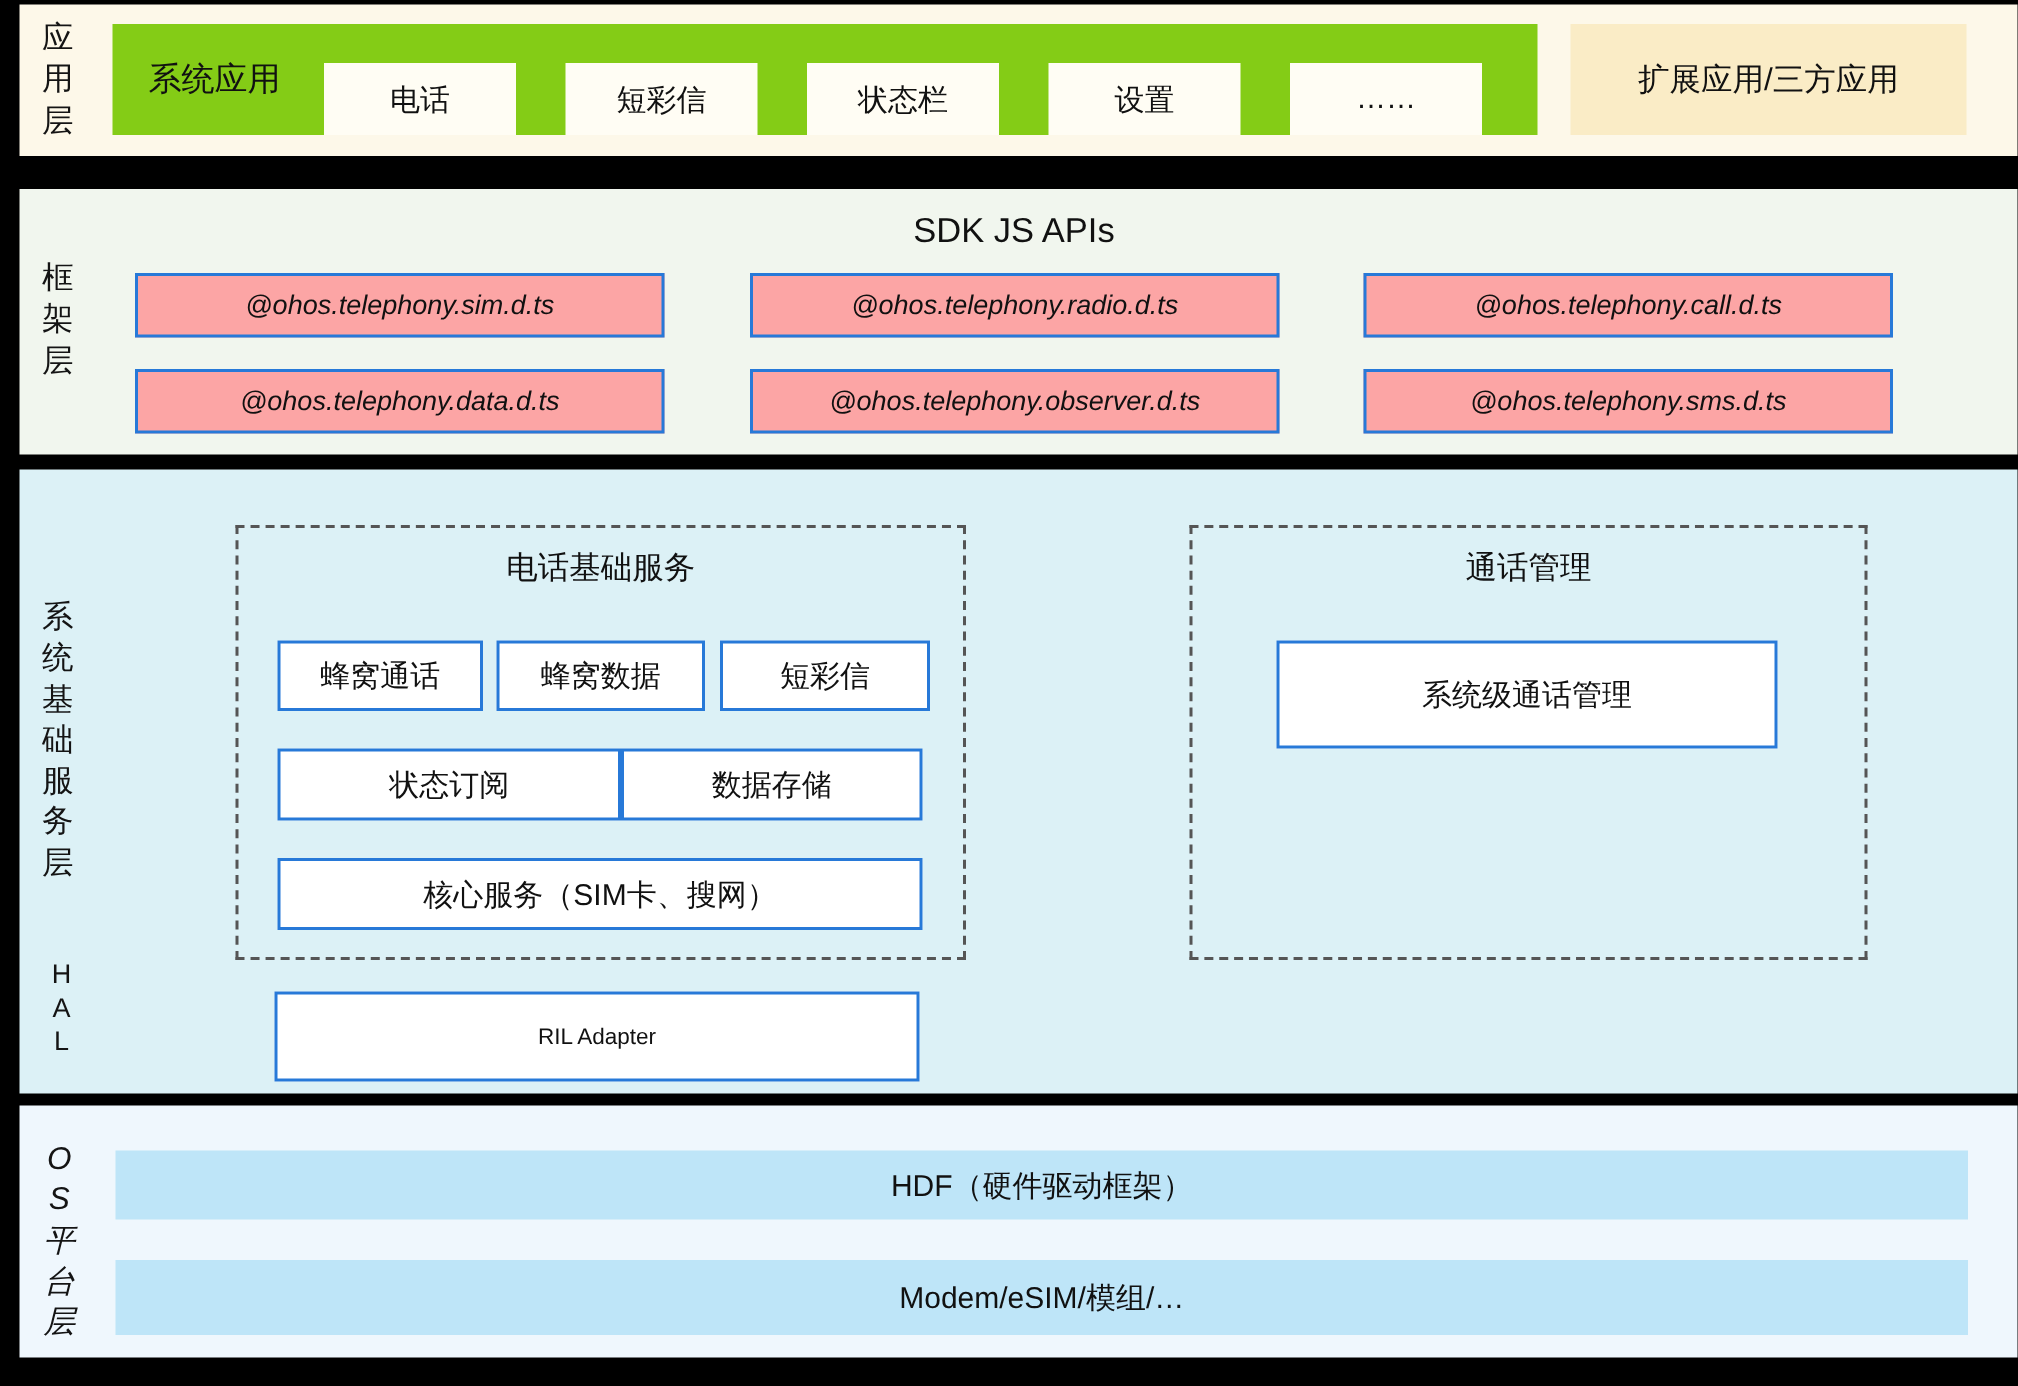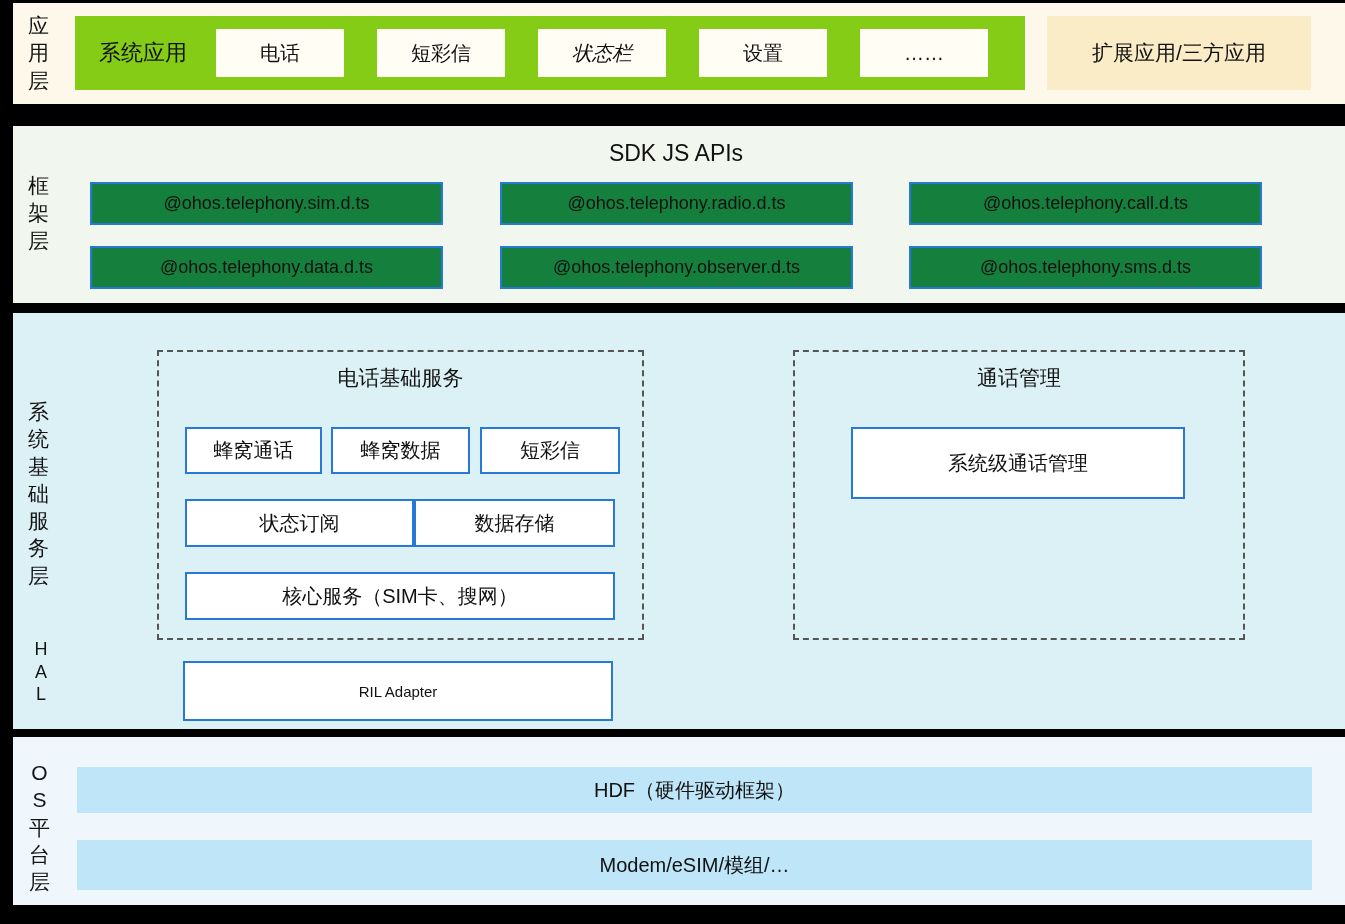--- a/index.html
+++ b/index.html
@@ -33,42 +33,42 @@
   #app-band {
     position:absolute; left:62px; top:13px; width:950px; height:74px;
     background:#84cc16;
   }
   #app-band-label {
     position:absolute; left:24px; top:0; height:74px;
     display:flex; align-items:center;
     font-size:22px;
   }
   .app-box {
-    position:absolute; top:13px; width:128px; height:48px;
+    position:absolute; top:26px; width:128px; height:48px;
     background:#fffdf4; font-size:20px;
   }
   #app-box-0 { left:141px; }
   #app-box-1 { left:302px; }
-  #app-box-2 { left:463px;font-style:italic; }
+  #app-box-2 { left:463px; }
   #app-box-3 { left:624px; }
   #app-box-4 { left:785px; }
   #ext-box {
     position:absolute; left:1034px; top:13px; width:264px; height:74px;
     background:#faecc6; font-size:21px;
   }
 
   
   #frame-vlabel { left:15px; top:46px; }
   #sdk-title {
     position:absolute; left:77px; top:14px; width:1172px;
     text-align:center; font-size:23px;
   }
   .api-box {
     position:absolute; width:353px; height:43px;
-    background:#15803d; border:2px solid #2779d8; font-size:18px;
+    background:#fca5a5; border:2px solid #2779d8; font-size:18px;font-style:italic;
   }
   .api-r1 { top:56px; } .api-r2 { top:120px; }
   .api-c1 { left:77px; } .api-c2 { left:487px; } .api-c3 { left:896px; }
 
   
   #system-vlabel { left:15px; top:85px; }
   #hal-vlabel { left:19px; top:325px; font-size:18px; line-height:1.25; }
   .dashed-box {
     position:absolute; top:37px; height:290px;
     border:2px dashed #555;
@@ -87,21 +87,21 @@
   #svc-sms-mms       { left:321px; top:75px;  width:140px; height:47px; }
   #svc-state-sub     { left:26px;  top:147px; width:229px; height:48px; }
   #svc-data-storage  { left:255px; top:147px; width:201px; height:48px; }
   #svc-core-service  { left:26px;  top:220px; width:430px; height:48px; }
   #ril-adapter       { position:absolute; left:170px; top:348px; width:430px; height:60px;
                        background:#fff; border:2px solid #2779d8; font-size:15px; }
   #call-system { left:56px; top:75px;  width:334px; height:72px; }
   #call-audio  { left:56px; top:195px; width:334px; height:72px; }
 
   
-  #os-vlabel { left:16px; top:22px; }
+  #os-vlabel { left:16px; top:22px;font-style:italic; }
   .os-bar {
     position:absolute; left:64px; width:1235px;
     background:#bee5f8; font-size:20px;
   }
   #os-bar-0 { top:30px;  height:46px; }
   #os-bar-1 { top:103px; height:50px; }
 </style>
 </head>
 <body>
 

